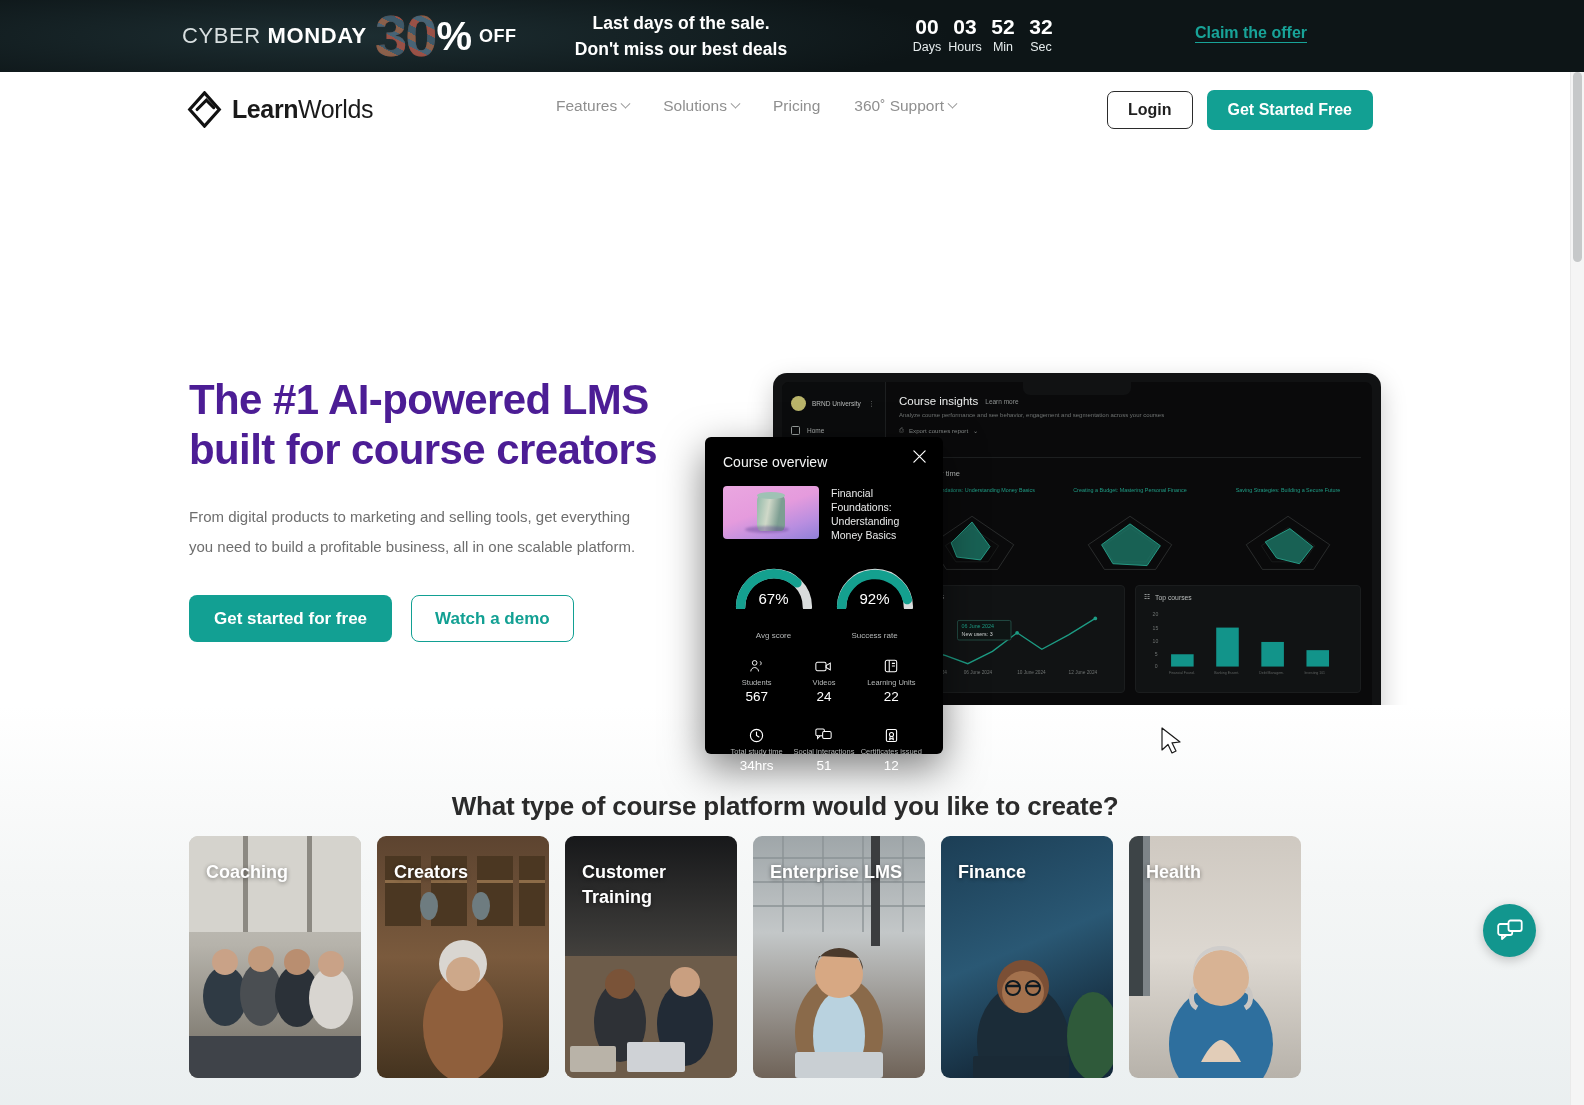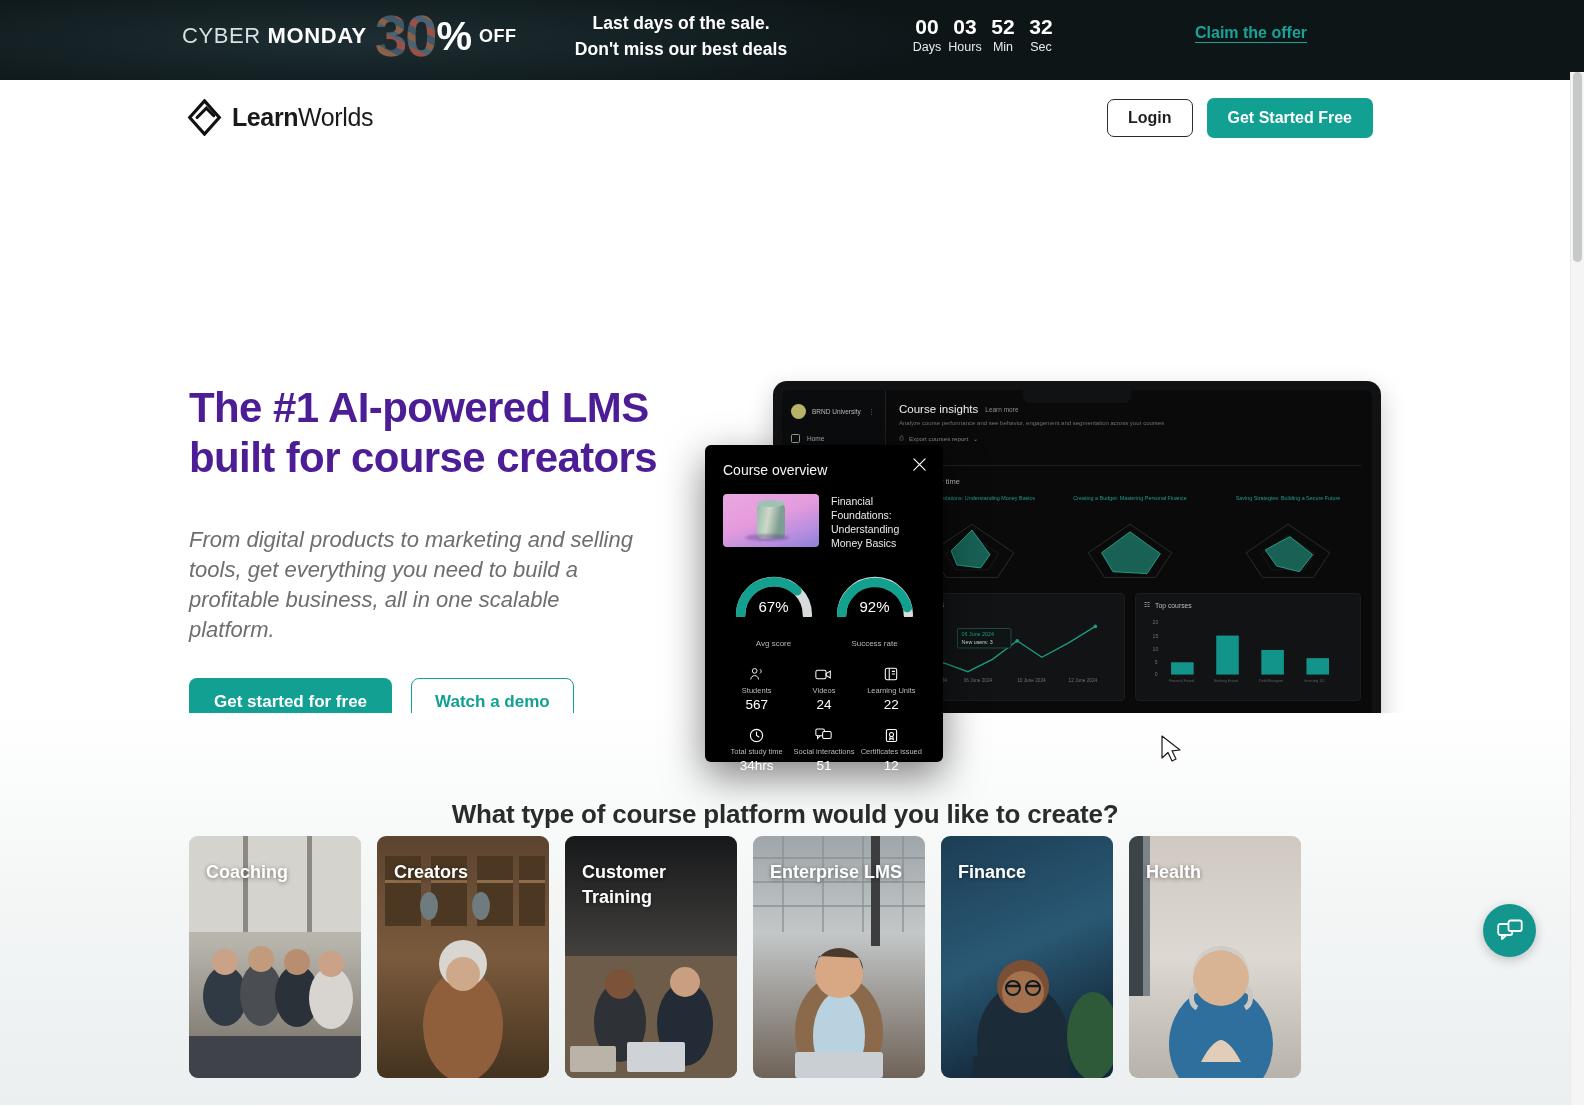--- a/index.html
+++ b/index.html
@@ -16,21 +16,21 @@
     position: absolute;
     left: 0; top: 0;
     width: 1570px;
     height: 1105px;
     overflow: hidden;
   }
 
   
   .promo-bar {
     position: relative;
-    height: 80px;
+    height: 72px;
     background: #0d1517;
     background-image:
       radial-gradient(ellipse 55% 120% at 22% 50%, #1d2e32 0%, #0d1517 70%),
       radial-gradient(ellipse 50% 120% at 72% 50%, #182427 0%, #0a1011 72%);
     display: flex;
     align-items: center;
     overflow: hidden;
   }
   .promo-left {
     position: absolute;
@@ -150,26 +150,25 @@
   }
   .hero-copy { position: absolute; left: 189px; top: 230px; width: 470px; }
   h1.hero-title {
     font-size: 42px;
     line-height: 50px;
     font-weight: 700;
     color: #4c1d95;
     letter-spacing: -0.6px;
   }
   .hero-sub {
-    margin-top: 42px;
-    font-size: 22px;
+    margin-top: 27px;
+    font-size: 15px;
     line-height: 30px;
     color: #6e6e6e;
     width: 455px;
-    font-style: italic;
   }
   .hero-btns { margin-top: 33px; display: flex; gap: 19px; }
   .btn-cta {
     height: 47px; padding: 0 25px;
     border: none; border-radius: 8px;
     background: #12a093; color: #fff;
     font-size: 17px; font-weight: 700;
     font-family: "Liberation Sans", sans-serif;
     cursor: pointer;
   }
@@ -269,21 +268,21 @@
     background: linear-gradient(100deg,#8fb8a8,#cfd8c8 40%,#7d9e92 75%);
     border-radius: 4px/6px;
   }
   .roll::before{content:"";position:absolute;left:0;top:-3px;width:28px;height:7px;border-radius:50%;background:#9fc2b4;}
   .roll::after{content:"";position:absolute;left:-12px;top:31px;width:44px;height:7px;background:rgba(90,60,140,.38);border-radius:50%;filter:blur(1px);}
   .course-name { font-size:10.5px; line-height:14px; color:#e9eaea; }
   .gauges { display:flex; margin-top:19px; }
   .gauge-wrap { flex:1; text-align:center; }
   .gauge-val { position:relative; margin-top:-23px; font-size:15px; color:#fff; }
   .gauge-lab { font-size:8px; color:#b4b7b7; margin-top:24px; }
-  .stats { margin-top:18px; display:grid; grid-template-columns:repeat(3,1fr); row-gap:15px; }
+  .stats { margin-top:18px; display:grid; grid-template-columns:repeat(3,1fr); row-gap:23px; }
   .stat { text-align:center; }
   .stat-ico { height:16px; display:flex; align-items:center; justify-content:center; }
   .stat-lab { font-size:7.5px; color:#b7baba; margin-top:4px; }
   .stat-val { font-size:13.5px; color:#fff; margin-top:2px; }
 
   .cursor-arrow { position:absolute; left:1160px; top:582px; z-index:25; }
 
   
   .cats {
     position: relative;
@@ -377,20 +376,37 @@
 
   <div class="header">
     <div class="logo">
       <svg class="logo-mark" viewBox="0 0 40 40">
         <path d="M20 2 L36 20 L20 38 L4 20 Z" fill="none" stroke="#111" stroke-width="3.4"></path>
         <path d="M12 20 L22 10 L30 18" fill="none" stroke="#111" stroke-width="3.4" stroke-linecap="round"></path>
       </svg>
       <div class="logo-text"><b>Learn</b><span>Worlds</span></div>
     </div>
 
+    <div class="nav">
+      <div class="nav-item">
+        <span>Features</span>
+        <i class="caret"></i>
+      </div>
+      <div class="nav-item">
+        <span>Solutions</span>
+        <i class="caret"></i>
+      </div>
+      <div class="nav-item">
+        <span>Pricing</span>
+      </div>
+      <div class="nav-item">
+        <span>360˚ Support</span>
+        <i class="caret"></i>
+      </div>
+    </div>
 
     <div class="hdr-actions">
       <button class="btn-login">Login</button>
       <button class="btn-primary-sm">Get Started Free</button>
     </div>
   </div>
 
   <div class="hero">
     <div class="hero-copy">
       <h1 class="hero-title">

